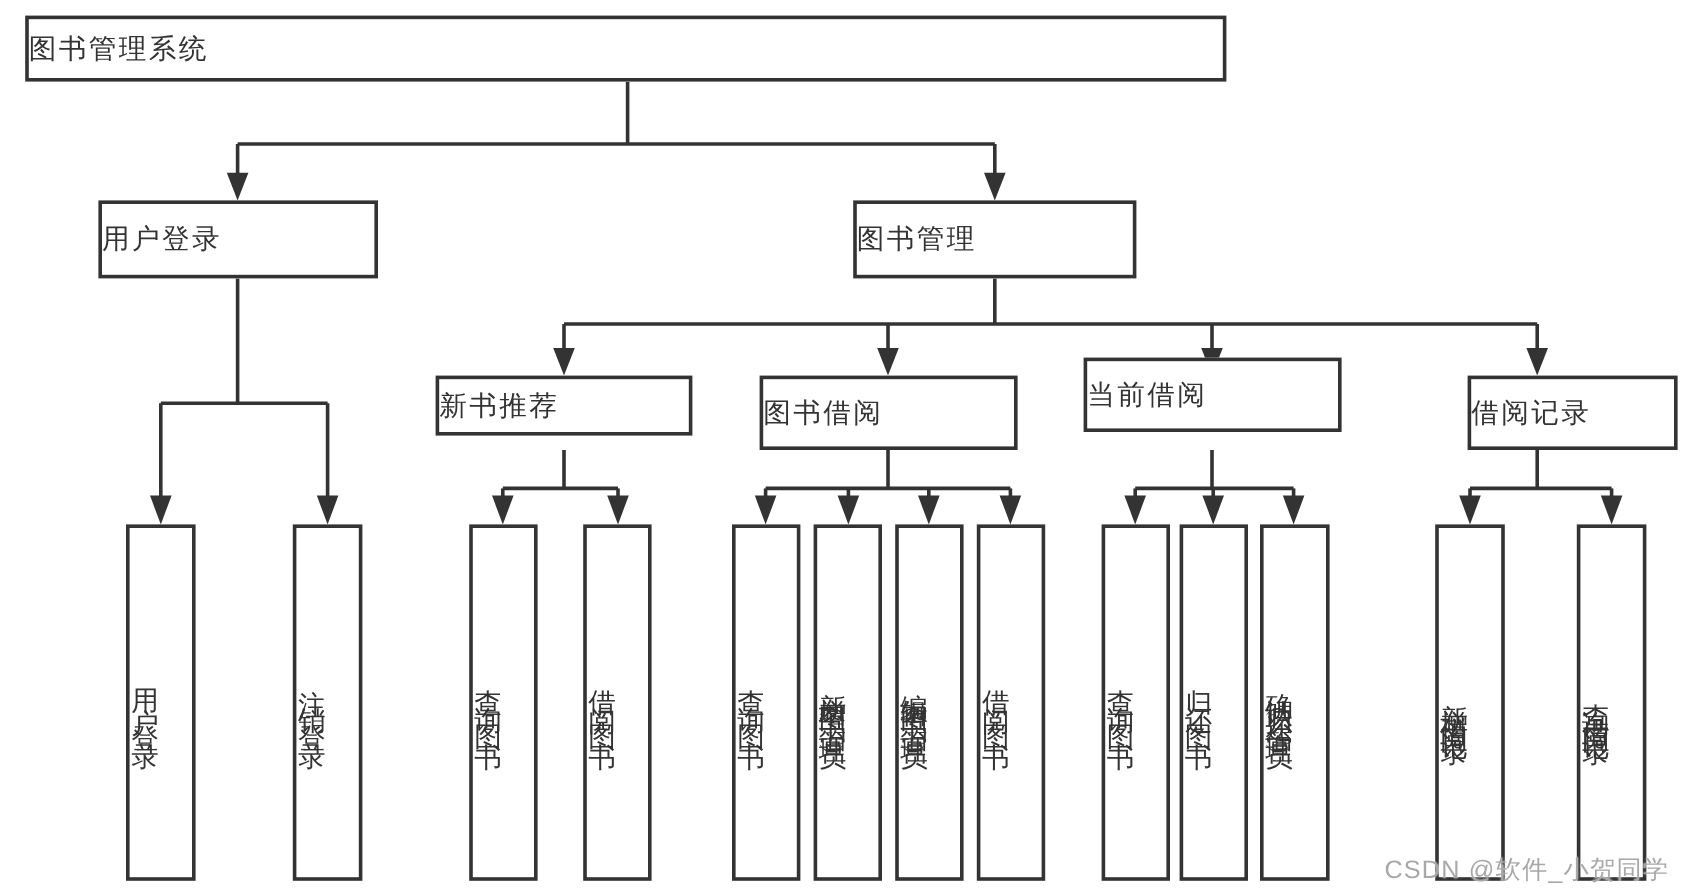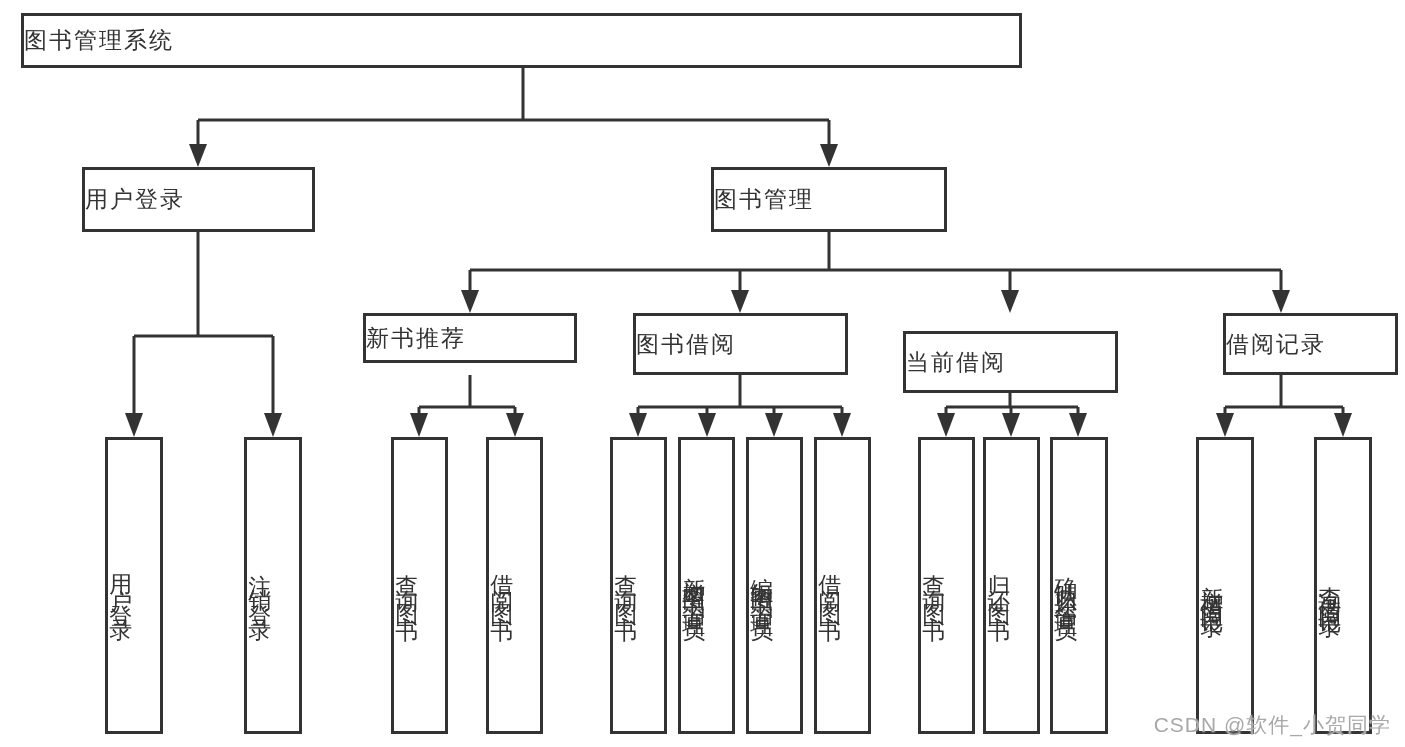--- a/index.html
+++ b/index.html
@@ -148,21 +148,21 @@
   <div class="node h" style="left:711px; top:167px; width:236px; height:65px;">
     <span>图书管理</span>
   </div>
 
   <div class="node h" style="left:363px; top:313px; width:214px; height:50px;">
     <span>新书推荐</span>
   </div>
   <div class="node h" style="left:633px; top:313px; width:215px; height:62px;">
     <span>图书借阅</span>
   </div>
-  <div class="node h" style="left:903px; top:331px; width:215px; height:62px;">
+  <div class="node h" style="left:903px; top:298px; width:215px; height:62px;">
     <span>当前借阅</span>
   </div>
   <div class="node h" style="left:1223px; top:313px; width:175px; height:62px;">
     <span>借阅记录</span>
   </div>
 
   <div class="node v spread" style="left:105px; top:437px; width:58px; height:297px;">
     <span>用户登录</span>
   </div>
   <div class="node v spread" style="left:244px; top:437px; width:58px; height:297px;">

